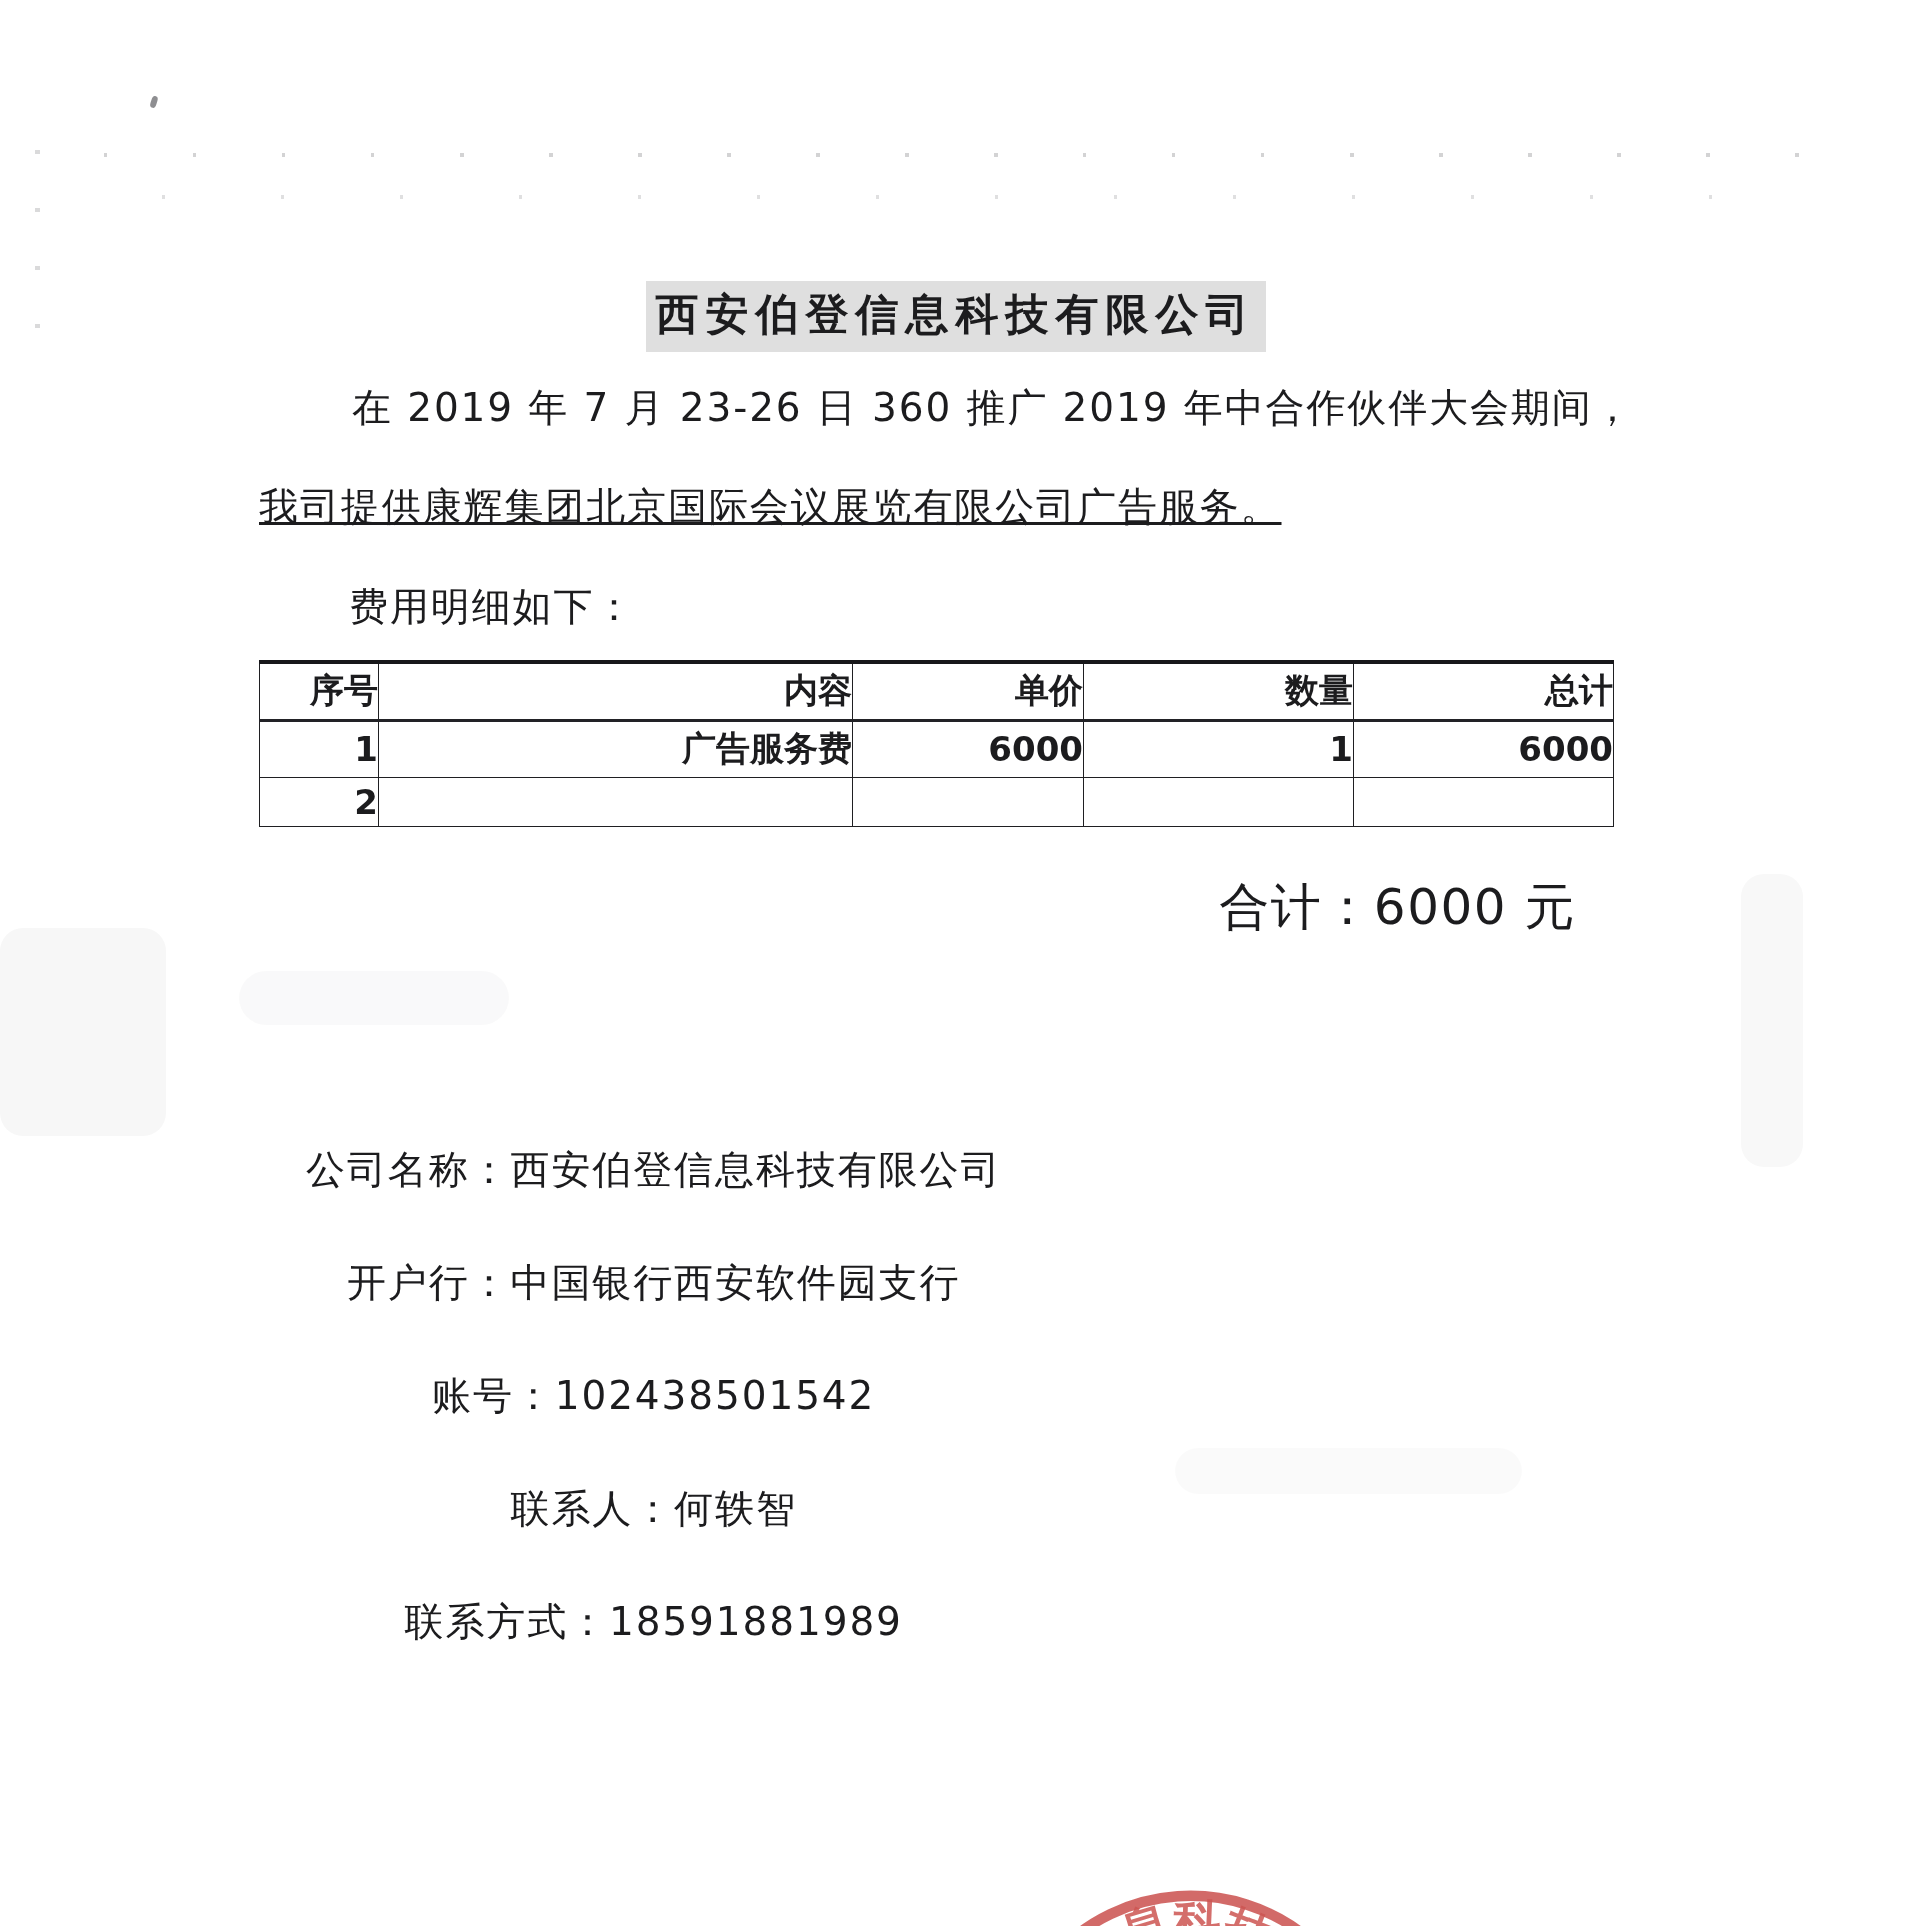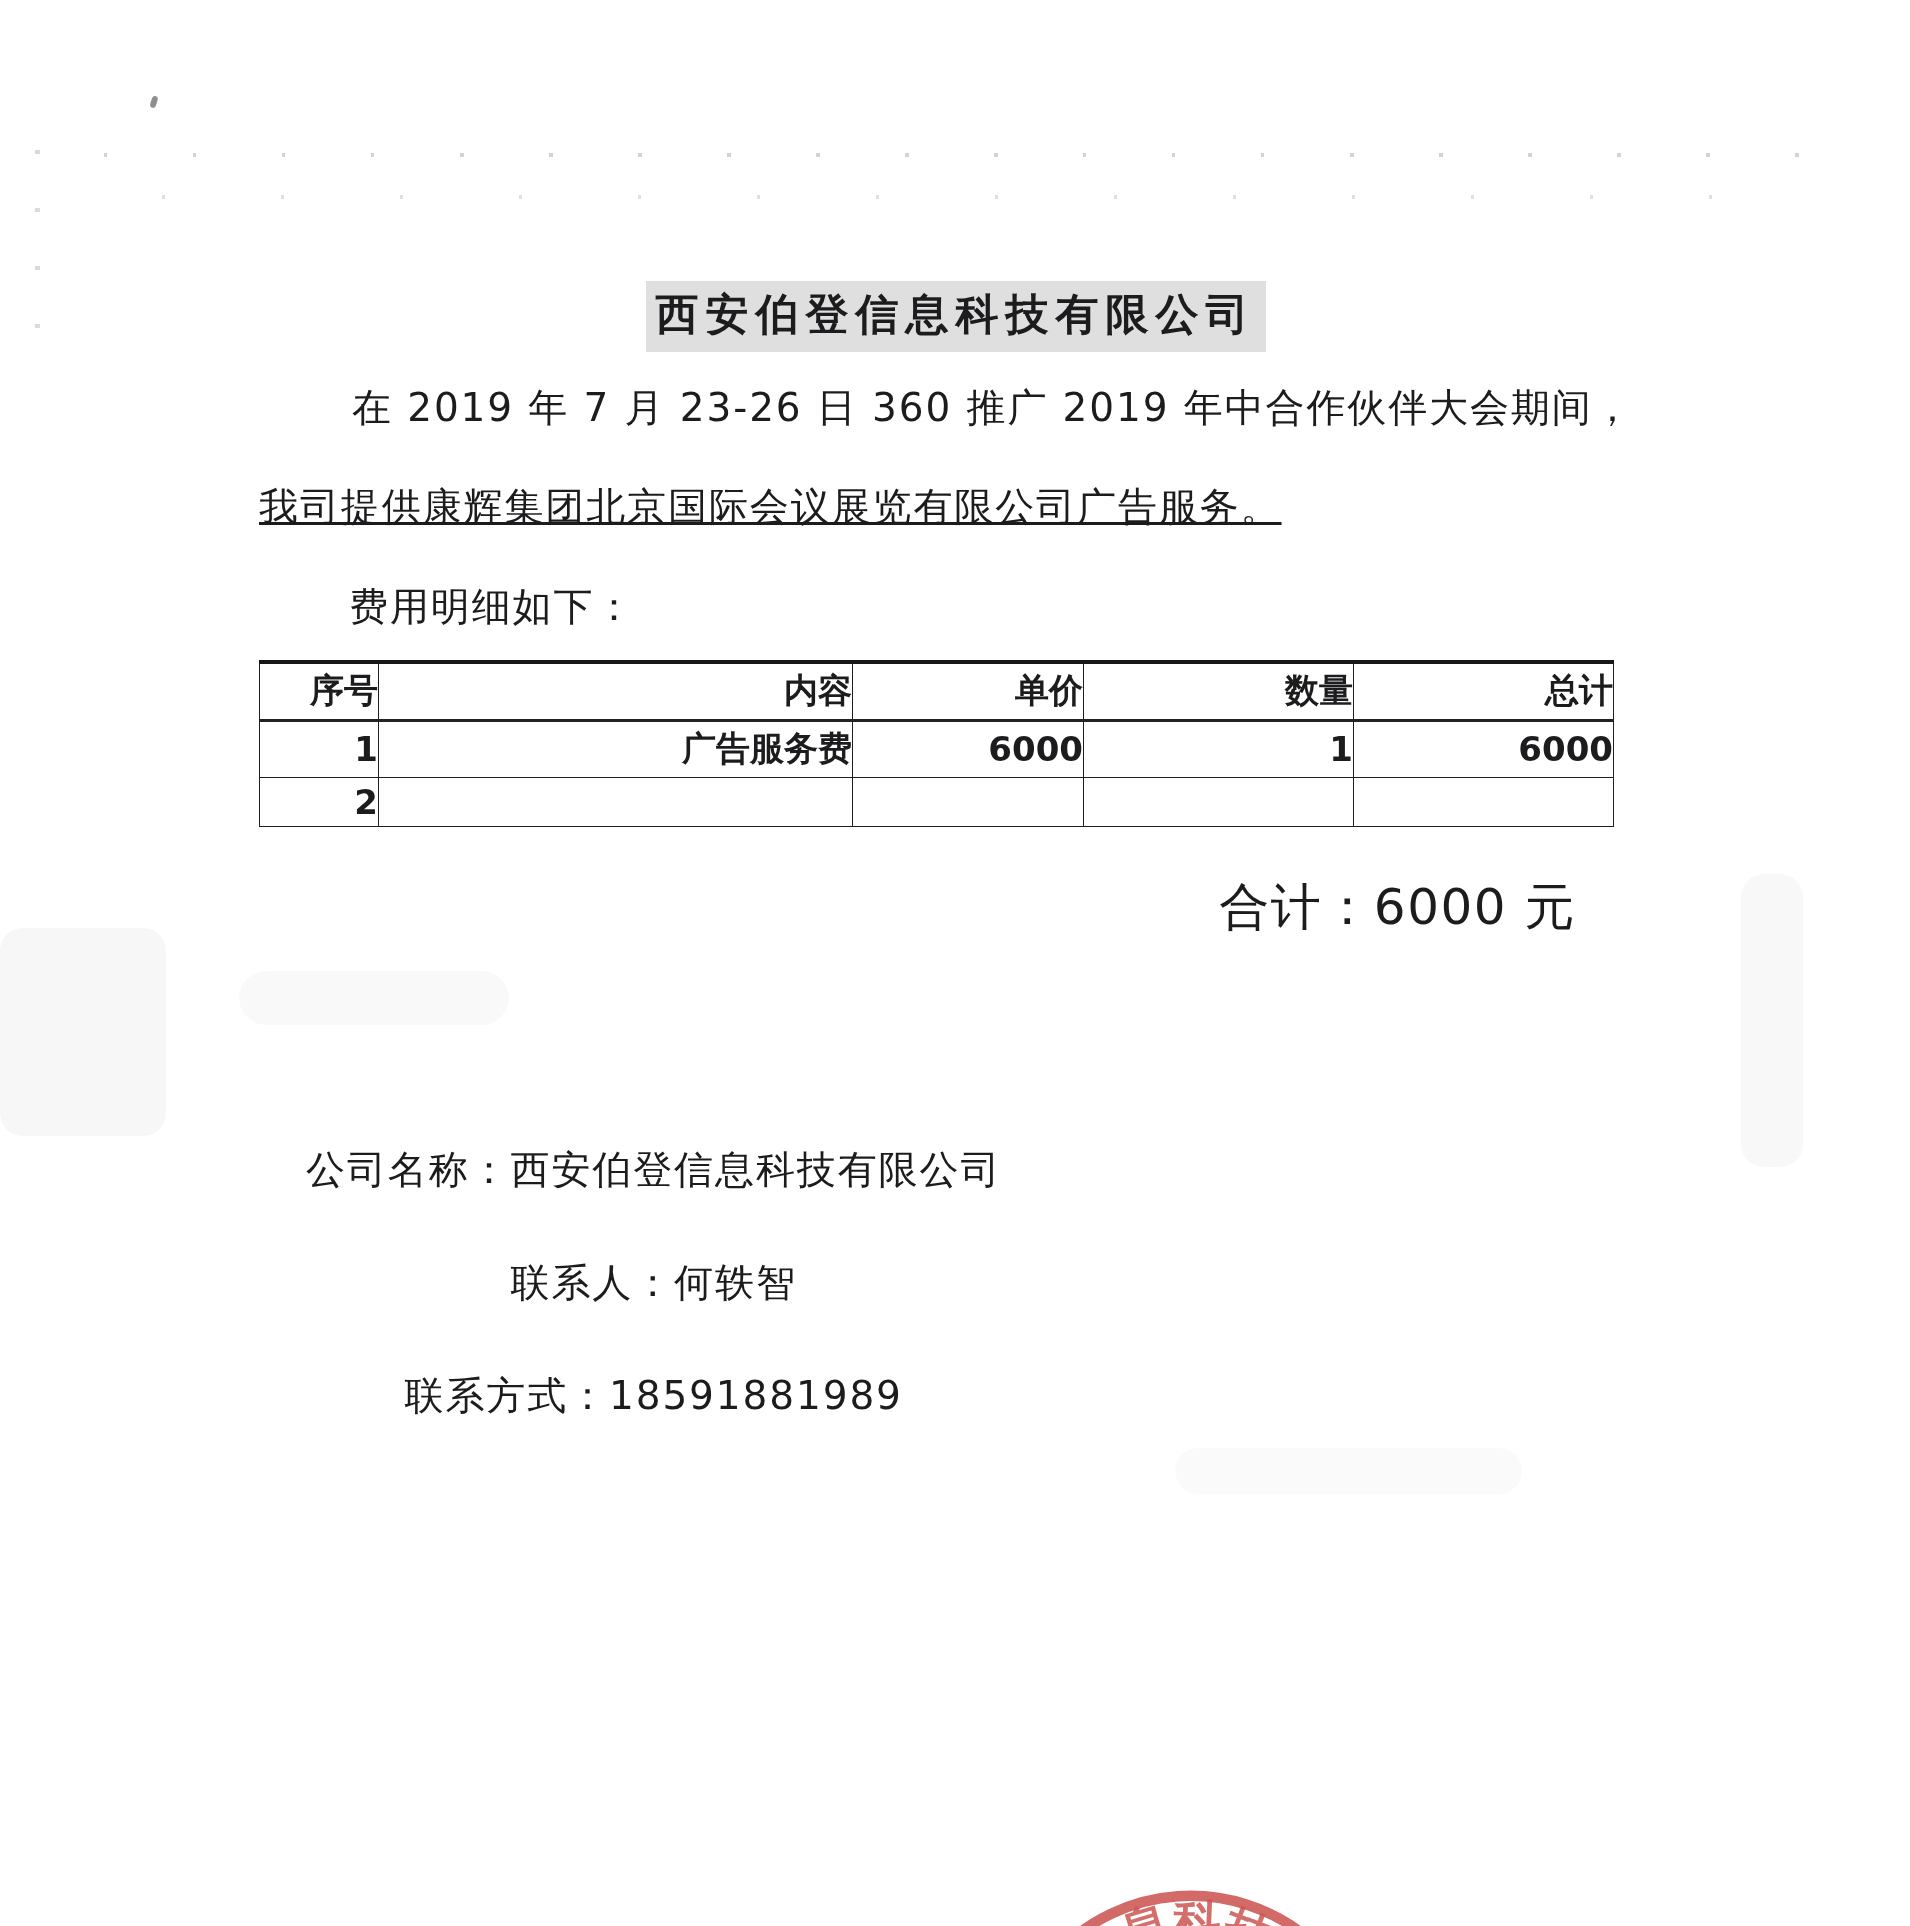--- a/index.html
+++ b/index.html
@@ -132,20 +132,26 @@
 
 <div class="abs body-text total-line">
   <span>合计：</span><span>6000 元</span>
 </div>
 
 <div class="abs info-block">
   <div class="info-line">
     <span>公司名称：</span><span>西安伯登信息科技有限公司</span>
   </div>
   <div class="info-line">
+    <span>开户行：</span><span>中国银行西安软件园支行</span>
+  </div>
+  <div class="info-line">
+    <span>账号：</span><span>102438501542</span>
+  </div>
+  <div class="info-line">
     <span>联系人：</span><span>何轶智</span>
   </div>
   <div class="info-line">
     <span>联系方式：</span><span>18591881989</span>
   </div>
 </div>
 
 <svg class="abs stamp" viewBox="0 0 1100 1100" xmlns="http://www.w3.org/2000/svg">
   <circle cx="550" cy="550" r="478" fill="none" stroke-width="27" stroke-opacity="0.88" stroke="#c84845"></circle>
   <polygon points="535,315 585.5,470.5 749,470.5 616.7,566.6 667.3,722 535,626 402.7,722 453.3,566.6 321,470.5 484.5,470.5" fill-opacity="0.82" fill="#c84845"></polygon>

